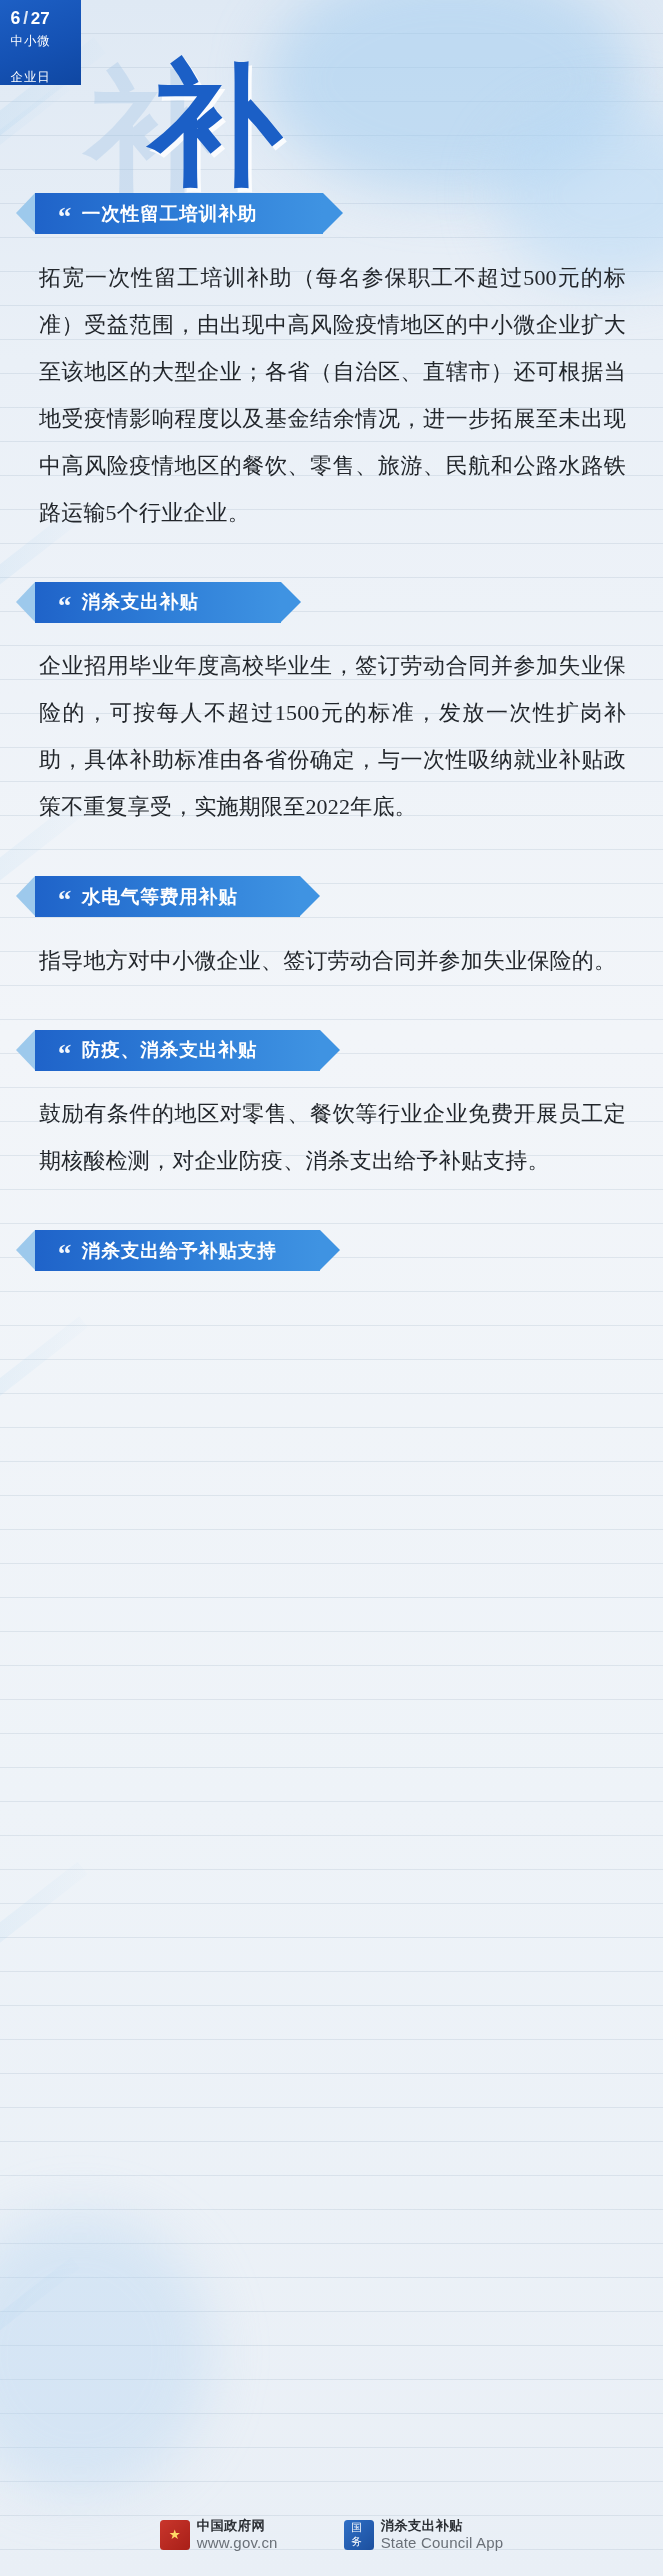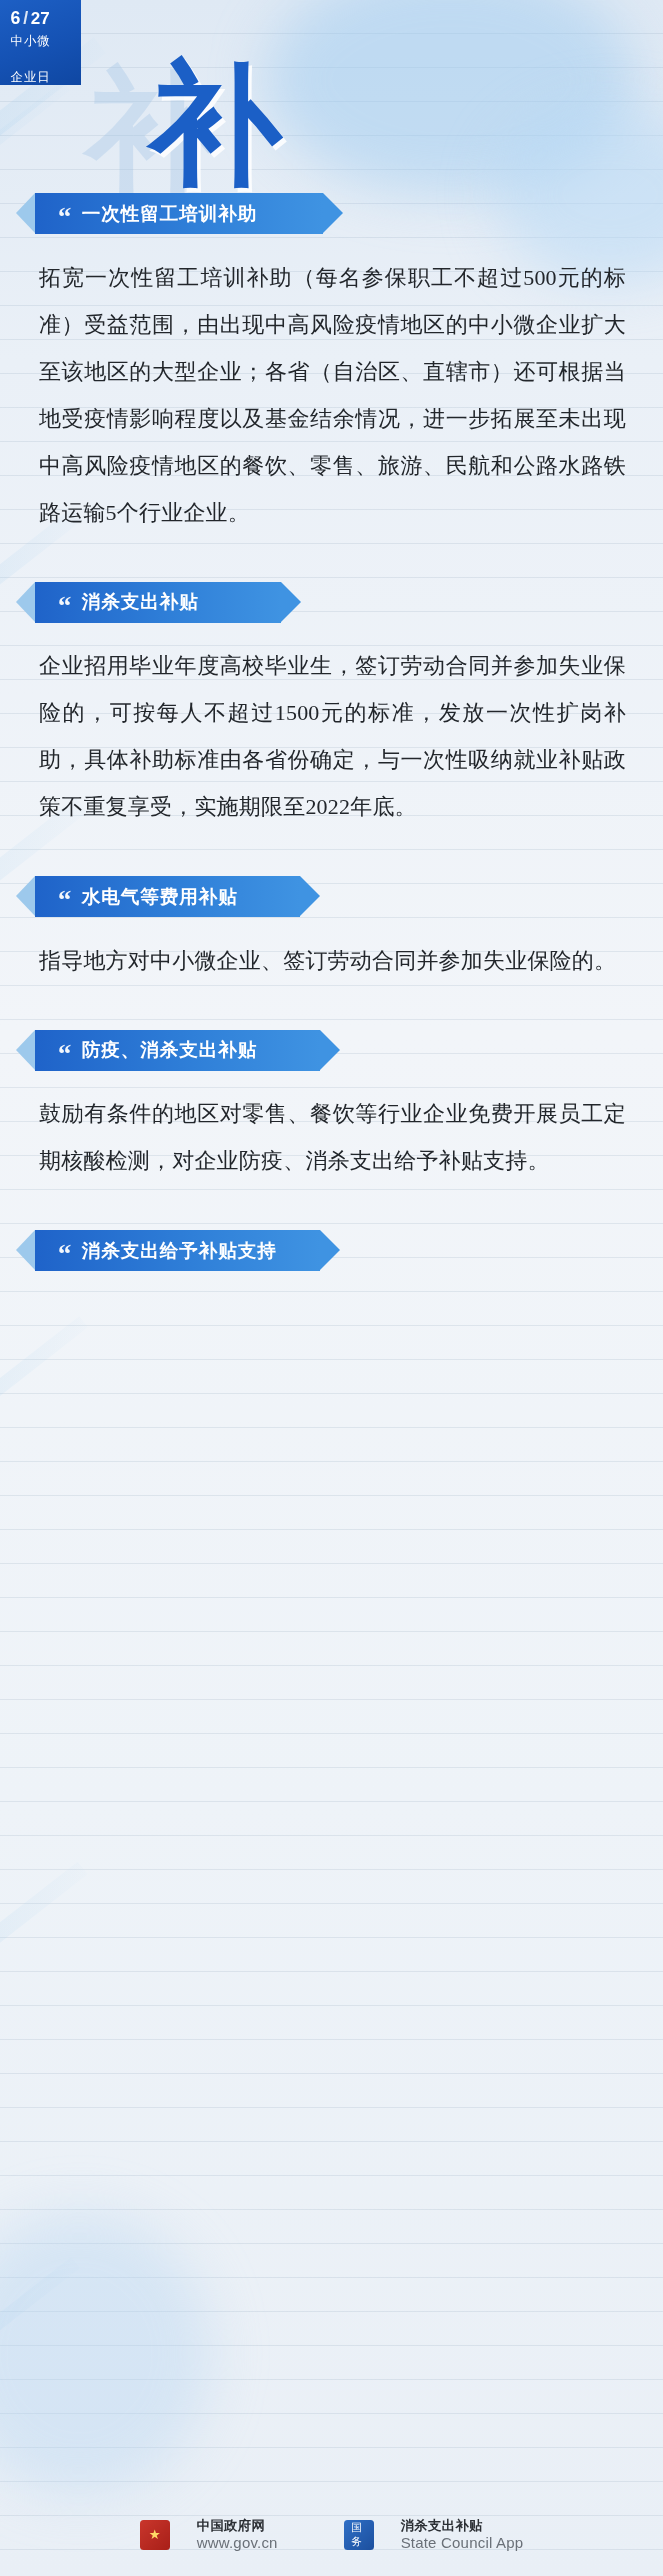--- a/index.html
+++ b/index.html
@@ -203,21 +203,21 @@
   .f-logo.blue { background: linear-gradient(135deg, #2f6fc6, #1c4f9e); margin-left: 36px; }
   .f-logo .star {
     position: absolute;
     left: 50%; top: 50%;
     transform: translate(-50%, -52%);
     color: #ffd966;
     font-size: 13.3px;
     line-height: 13.3px;
   }
   .f-logo.blue .star { color: #ffffff; font-size: 10.6px; }
-  .f-txt { line-height: 1.25; margin-left: 20px; }
+  .f-txt { line-height: 1.25; }
   .f-main {
     font-family: "Liberation Sans", sans-serif;
     font-size: 13.3px;
     font-weight: bold;
     color: #2b2f34;
     letter-spacing: 0.4px;
   }
   .f-sub {
     font-family: "Liberation Sans", sans-serif;
     font-size: 15px;

